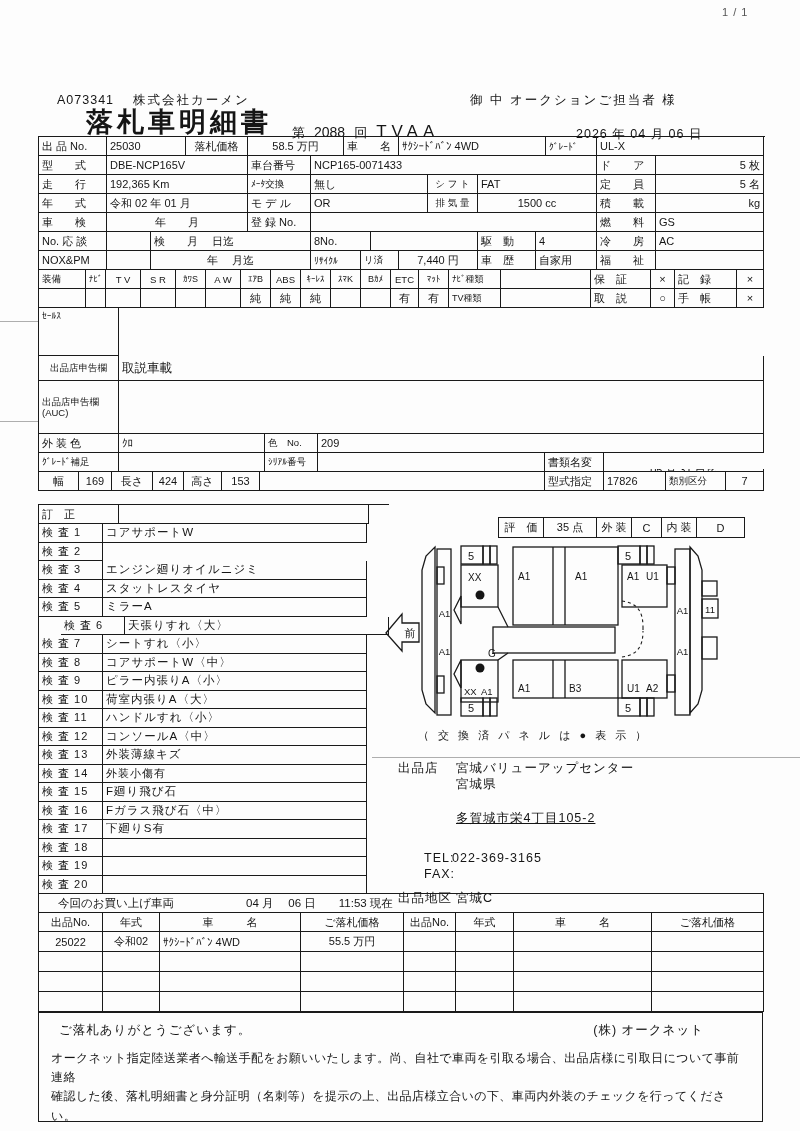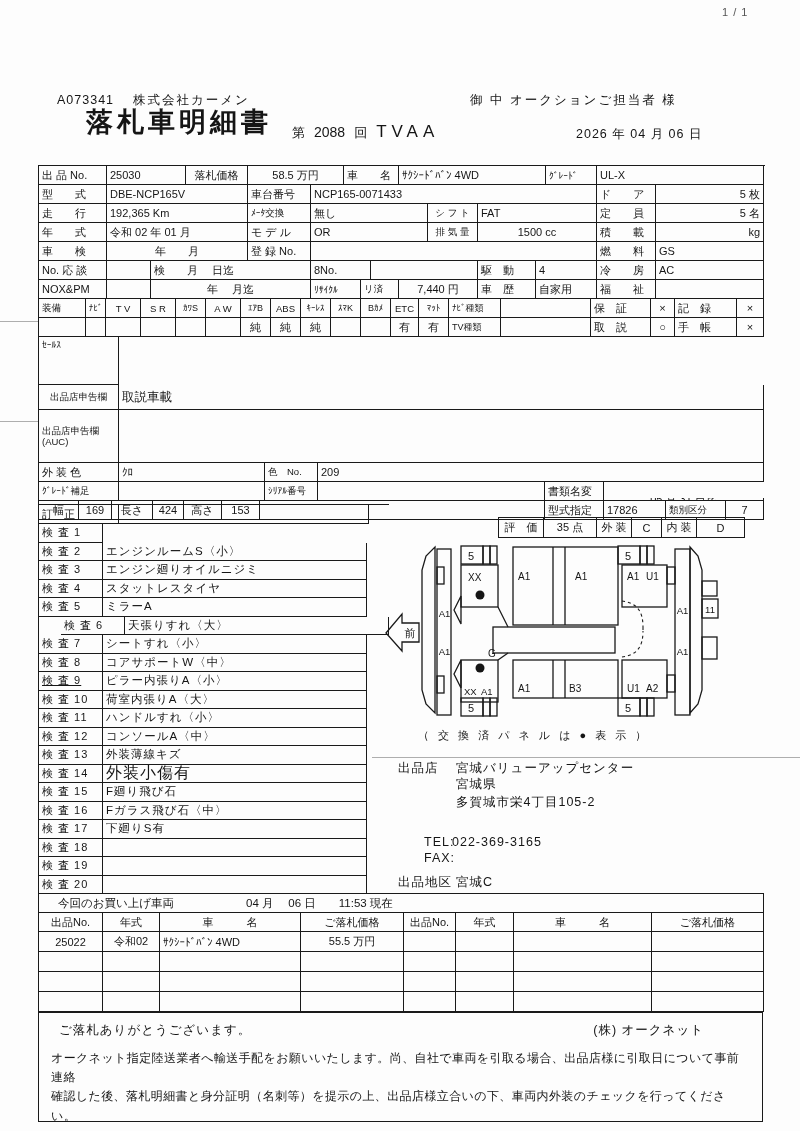--- a/index.html
+++ b/index.html
@@ -48,21 +48,21 @@
   <span class="hline" style="left:470px;top:92px;letter-spacing:2px;">御  中  オークションご担当者  様</span>
   <div id="doc-title">落札車明細書</div>
   <div id="round">
     <span>第</span>
     <span style="font-size:14px;">2088</span>
     <span>回</span>
     <span class="big">TVAA</span>
   </div>
   <span class="hline" style="left:576px;top:126px;">2026 年  04 月  06 日</span>
 
-  <div class="tbl" style="left:38px;top:165px;width:727px;">
+  <div class="tbl" style="left:38px;top:136px;width:727px;">
     <div class="row" style="height:19px;">
       <div class="cell" style="width:68px;">出 品 No.</div>
       <div class="cell" style="width:79px;">25030</div>
       <div class="cell c" style="width:62px;">落札価格</div>
       <div class="cell c" style="width:96px;">58.5 万円</div>
       <div class="cell" style="width:55px;">車　　名</div>
       <div class="cell" style="width:147px;">ｻｸｼｰﾄﾞﾊﾞﾝ 4WD</div>
       <div class="cell sm" style="width:51px;">ｸﾞﾚｰﾄﾞ</div>
       <div class="cell" style="width:167px;">UL-X</div>
     </div>
@@ -215,24 +215,24 @@
     </div>
   </div>
 
   <div class="tbl" style="left:38px;top:504px;">
     <div class="row" style="height:19px;">
       <div class="cell" style="width:80px;">訂　正</div>
       <div class="cell" style="width:250px;"></div>
     </div>
     <div class="row" style="height:18.5px;">
         <div class="cell" style="width:64px;letter-spacing:1px;">検 査 1</div>
+        <div class="cell" style="width:264px;font-size:11.5px;letter-spacing:1px;">コアサポートW</div>
       </div>
     <div class="row" style="height:18.5px;">
         <div class="cell" style="width:64px;letter-spacing:1px;">検 査 2</div>
-        <div class="cell" style="width:264px;font-size:11.5px;letter-spacing:1px;">エンジンルームS〈小〉</div>
       </div>
     <div class="row" style="height:18.5px;">
         <div class="cell" style="width:64px;letter-spacing:1px;">検 査 3</div>
         <div class="cell" style="width:264px;font-size:11.5px;letter-spacing:1px;">エンジン廻りオイルニジミ</div>
       </div>
     <div class="row" style="height:18.5px;">
         <div class="cell" style="width:64px;letter-spacing:1px;">検 査 4</div>
         <div class="cell" style="width:264px;font-size:11.5px;letter-spacing:1px;">スタットレスタイヤ</div>
       </div>
     <div class="row" style="height:18.5px;">
@@ -245,42 +245,42 @@
       </div>
     <div class="row" style="height:18.5px;">
         <div class="cell" style="width:64px;letter-spacing:1px;">検 査 7</div>
         <div class="cell" style="width:264px;font-size:11.5px;letter-spacing:1px;">シートすれ〈小〉</div>
       </div>
     <div class="row" style="height:18.5px;">
         <div class="cell" style="width:64px;letter-spacing:1px;">検 査 8</div>
         <div class="cell" style="width:264px;font-size:11.5px;letter-spacing:1px;">コアサポートW〈中〉</div>
       </div>
     <div class="row" style="height:18.5px;">
-        <div class="cell" style="width:64px;letter-spacing:1px;text-decoration:underline;">検 査 9</div>
+        <div class="cell" style="width:64px;letter-spacing:1px;">検 査 9</div>
         <div class="cell" style="width:264px;font-size:11.5px;letter-spacing:1px;">ピラー内張りA〈小〉</div>
       </div>
     <div class="row" style="height:18.5px;">
         <div class="cell" style="width:64px;letter-spacing:1px;">検 査 10</div>
         <div class="cell" style="width:264px;font-size:11.5px;letter-spacing:1px;">荷室内張りA〈大〉</div>
       </div>
     <div class="row" style="height:18.5px;">
         <div class="cell" style="width:64px;letter-spacing:1px;">検 査 11</div>
         <div class="cell" style="width:264px;font-size:11.5px;letter-spacing:1px;">ハンドルすれ〈小〉</div>
       </div>
     <div class="row" style="height:18.5px;">
         <div class="cell" style="width:64px;letter-spacing:1px;">検 査 12</div>
         <div class="cell" style="width:264px;font-size:11.5px;letter-spacing:1px;">コンソールA〈中〉</div>
       </div>
     <div class="row" style="height:18.5px;">
         <div class="cell" style="width:64px;letter-spacing:1px;">検 査 13</div>
         <div class="cell" style="width:264px;font-size:11.5px;letter-spacing:1px;">外装薄線キズ</div>
       </div>
     <div class="row" style="height:18.5px;">
         <div class="cell" style="width:64px;letter-spacing:1px;">検 査 14</div>
-        <div class="cell" style="width:264px;font-size:16px;letter-spacing:1px;">外装小傷有</div>
+        <div class="cell" style="width:264px;font-size:11px;letter-spacing:1px;">外装小傷有</div>
       </div>
     <div class="row" style="height:18.5px;">
         <div class="cell" style="width:64px;letter-spacing:1px;">検 査 15</div>
         <div class="cell" style="width:264px;font-size:11.5px;letter-spacing:1px;">F廻り飛び石</div>
       </div>
     <div class="row" style="height:18.5px;">
         <div class="cell" style="width:64px;letter-spacing:1px;">検 査 16</div>
         <div class="cell" style="width:264px;font-size:11.5px;letter-spacing:1px;">Fガラス飛び石〈中〉</div>
       </div>
     <div class="row" style="height:18.5px;">
@@ -394,21 +394,21 @@
   </svg>
 
   <div id="seller">
     <div class="ln">
         <span style="padding-left:8px;width:58px;">出品店</span>
         <span>宮城バリューアップセンター</span>
       </div>
     <div class="ln">
         <span style="padding-left:66px;">宮城県</span>
       </div>
-    <div class="ln" style="margin-top:2px;">
+    <div class="ln" style="margin-top:18px;text-decoration:underline;">
         <span style="padding-left:66px;">多賀城市栄4丁目105-2</span>
       </div>
     <div class="ln" style="margin-top:24px;">
         <span style="padding-left:34px;width:28px;">TEL:</span>
         <span>022-369-3165</span>
       </div>
     <div class="ln">
         <span style="padding-left:34px;">FAX:</span>
       </div>
     <div class="ln" style="margin-top:8px;">

